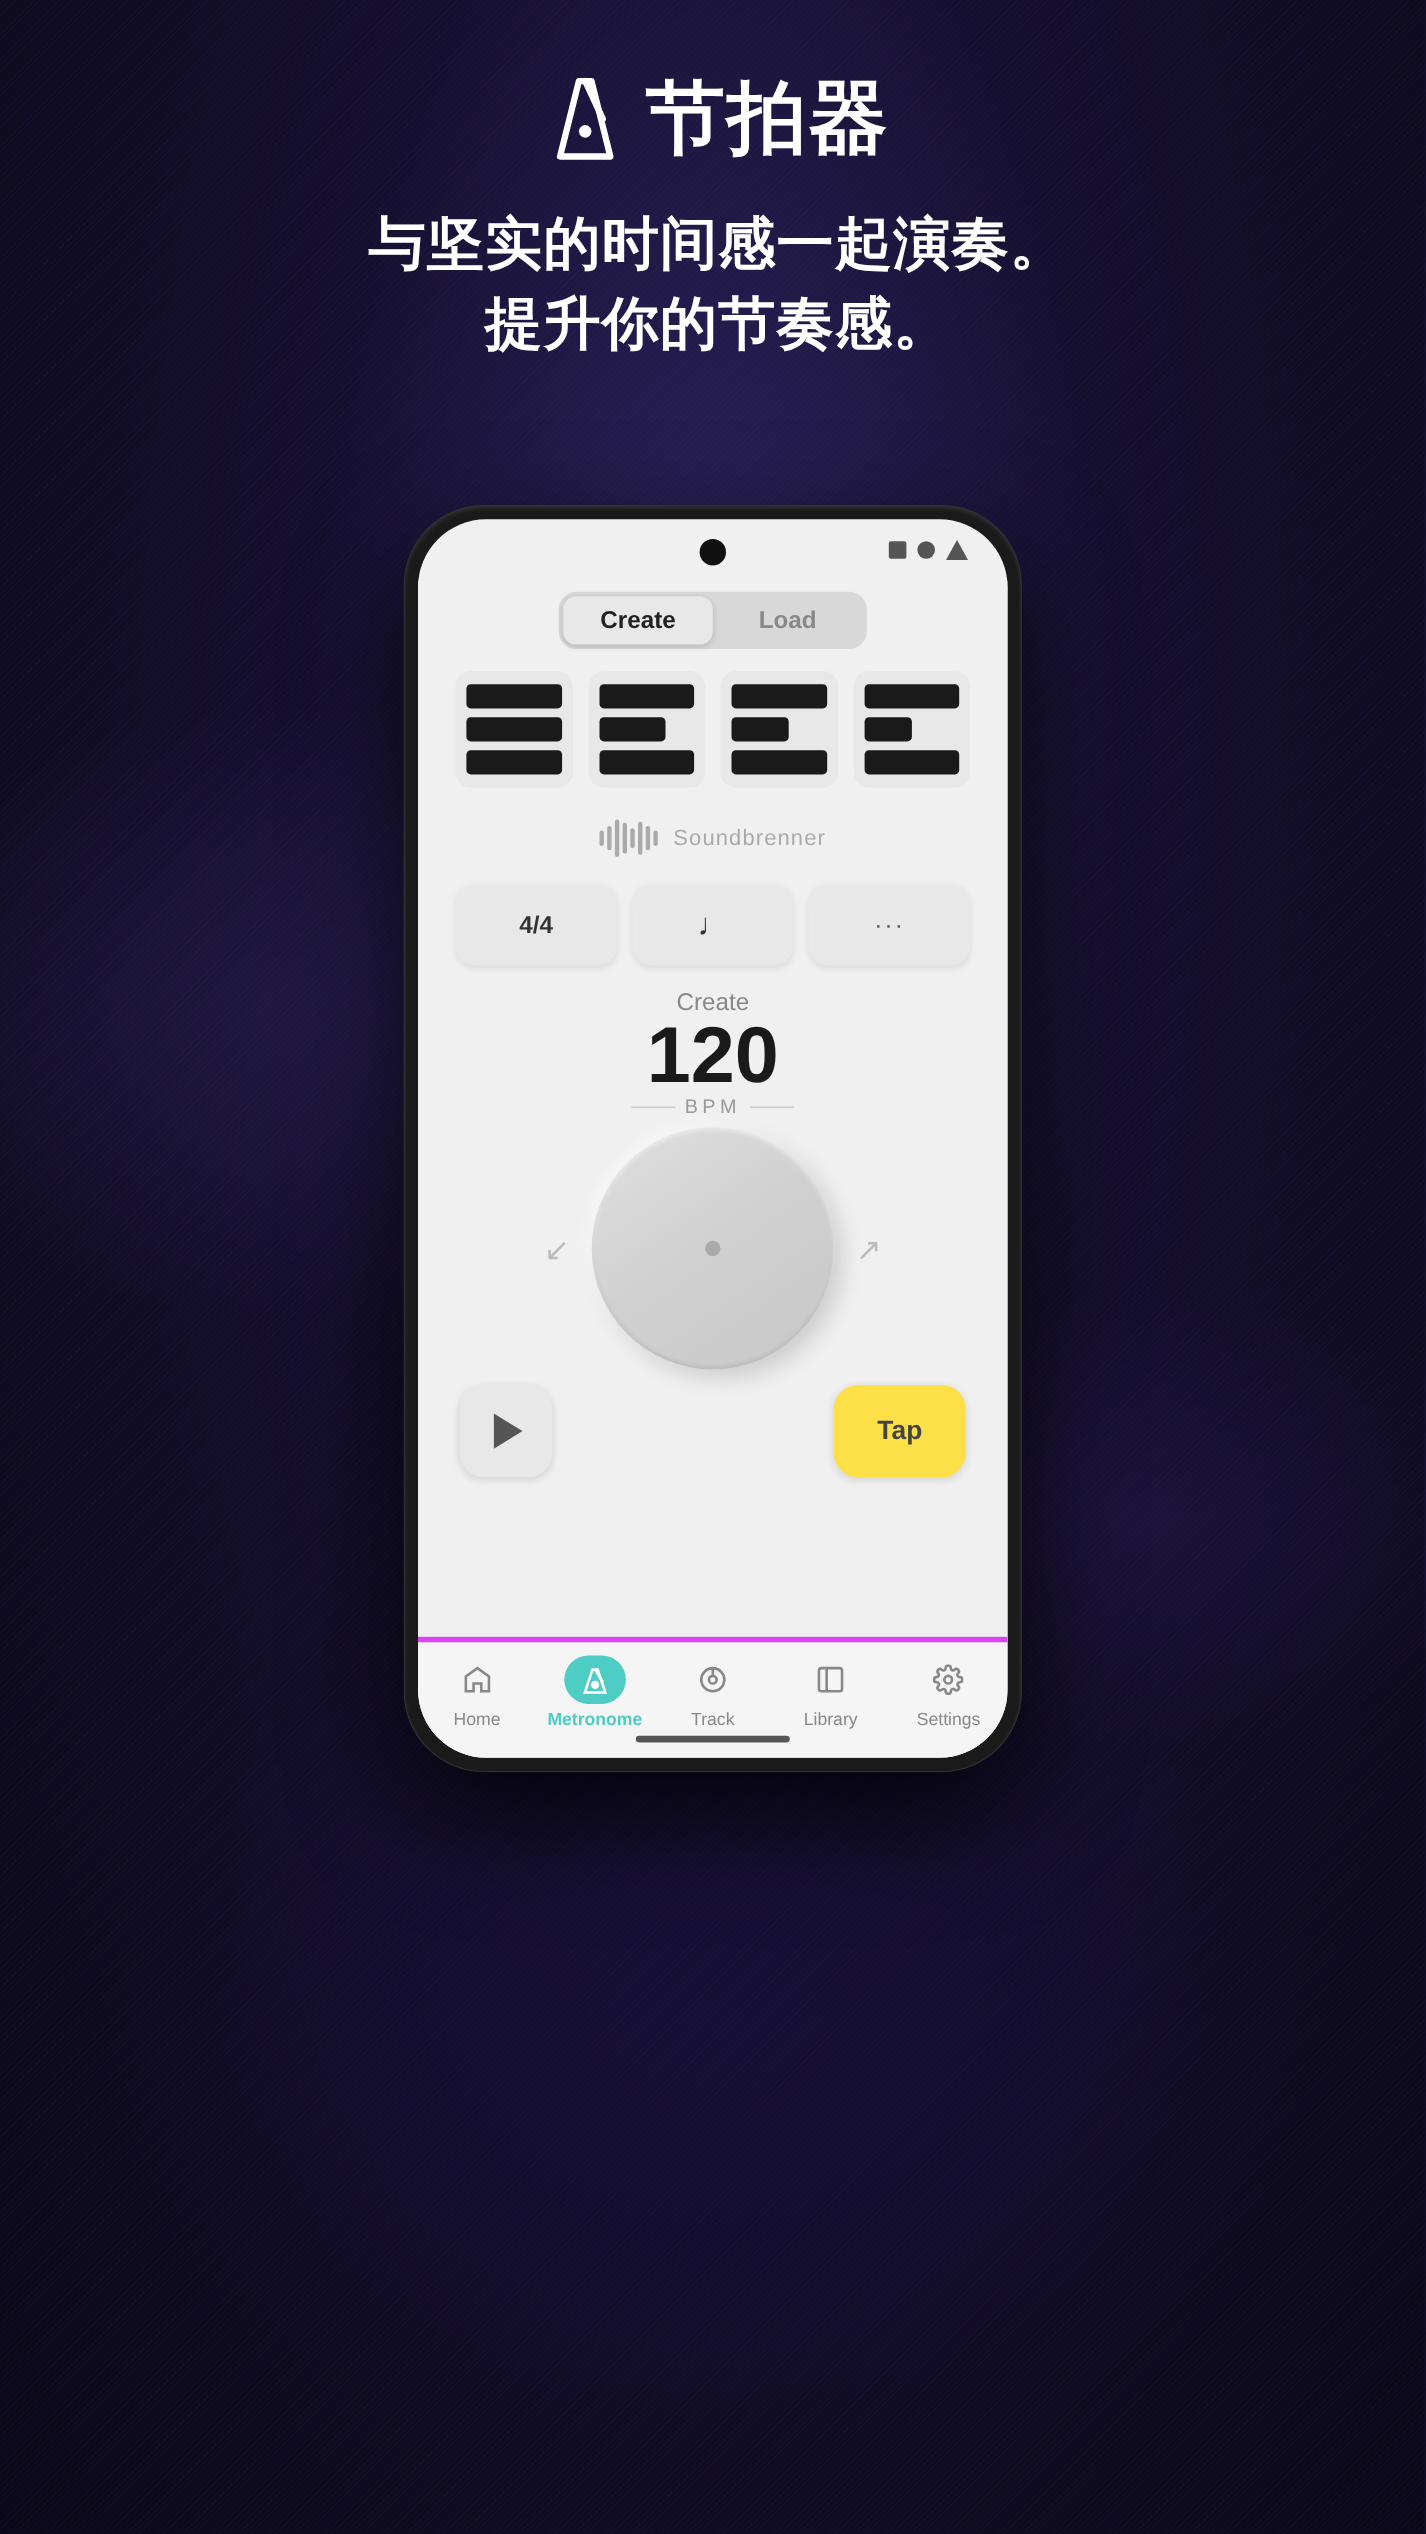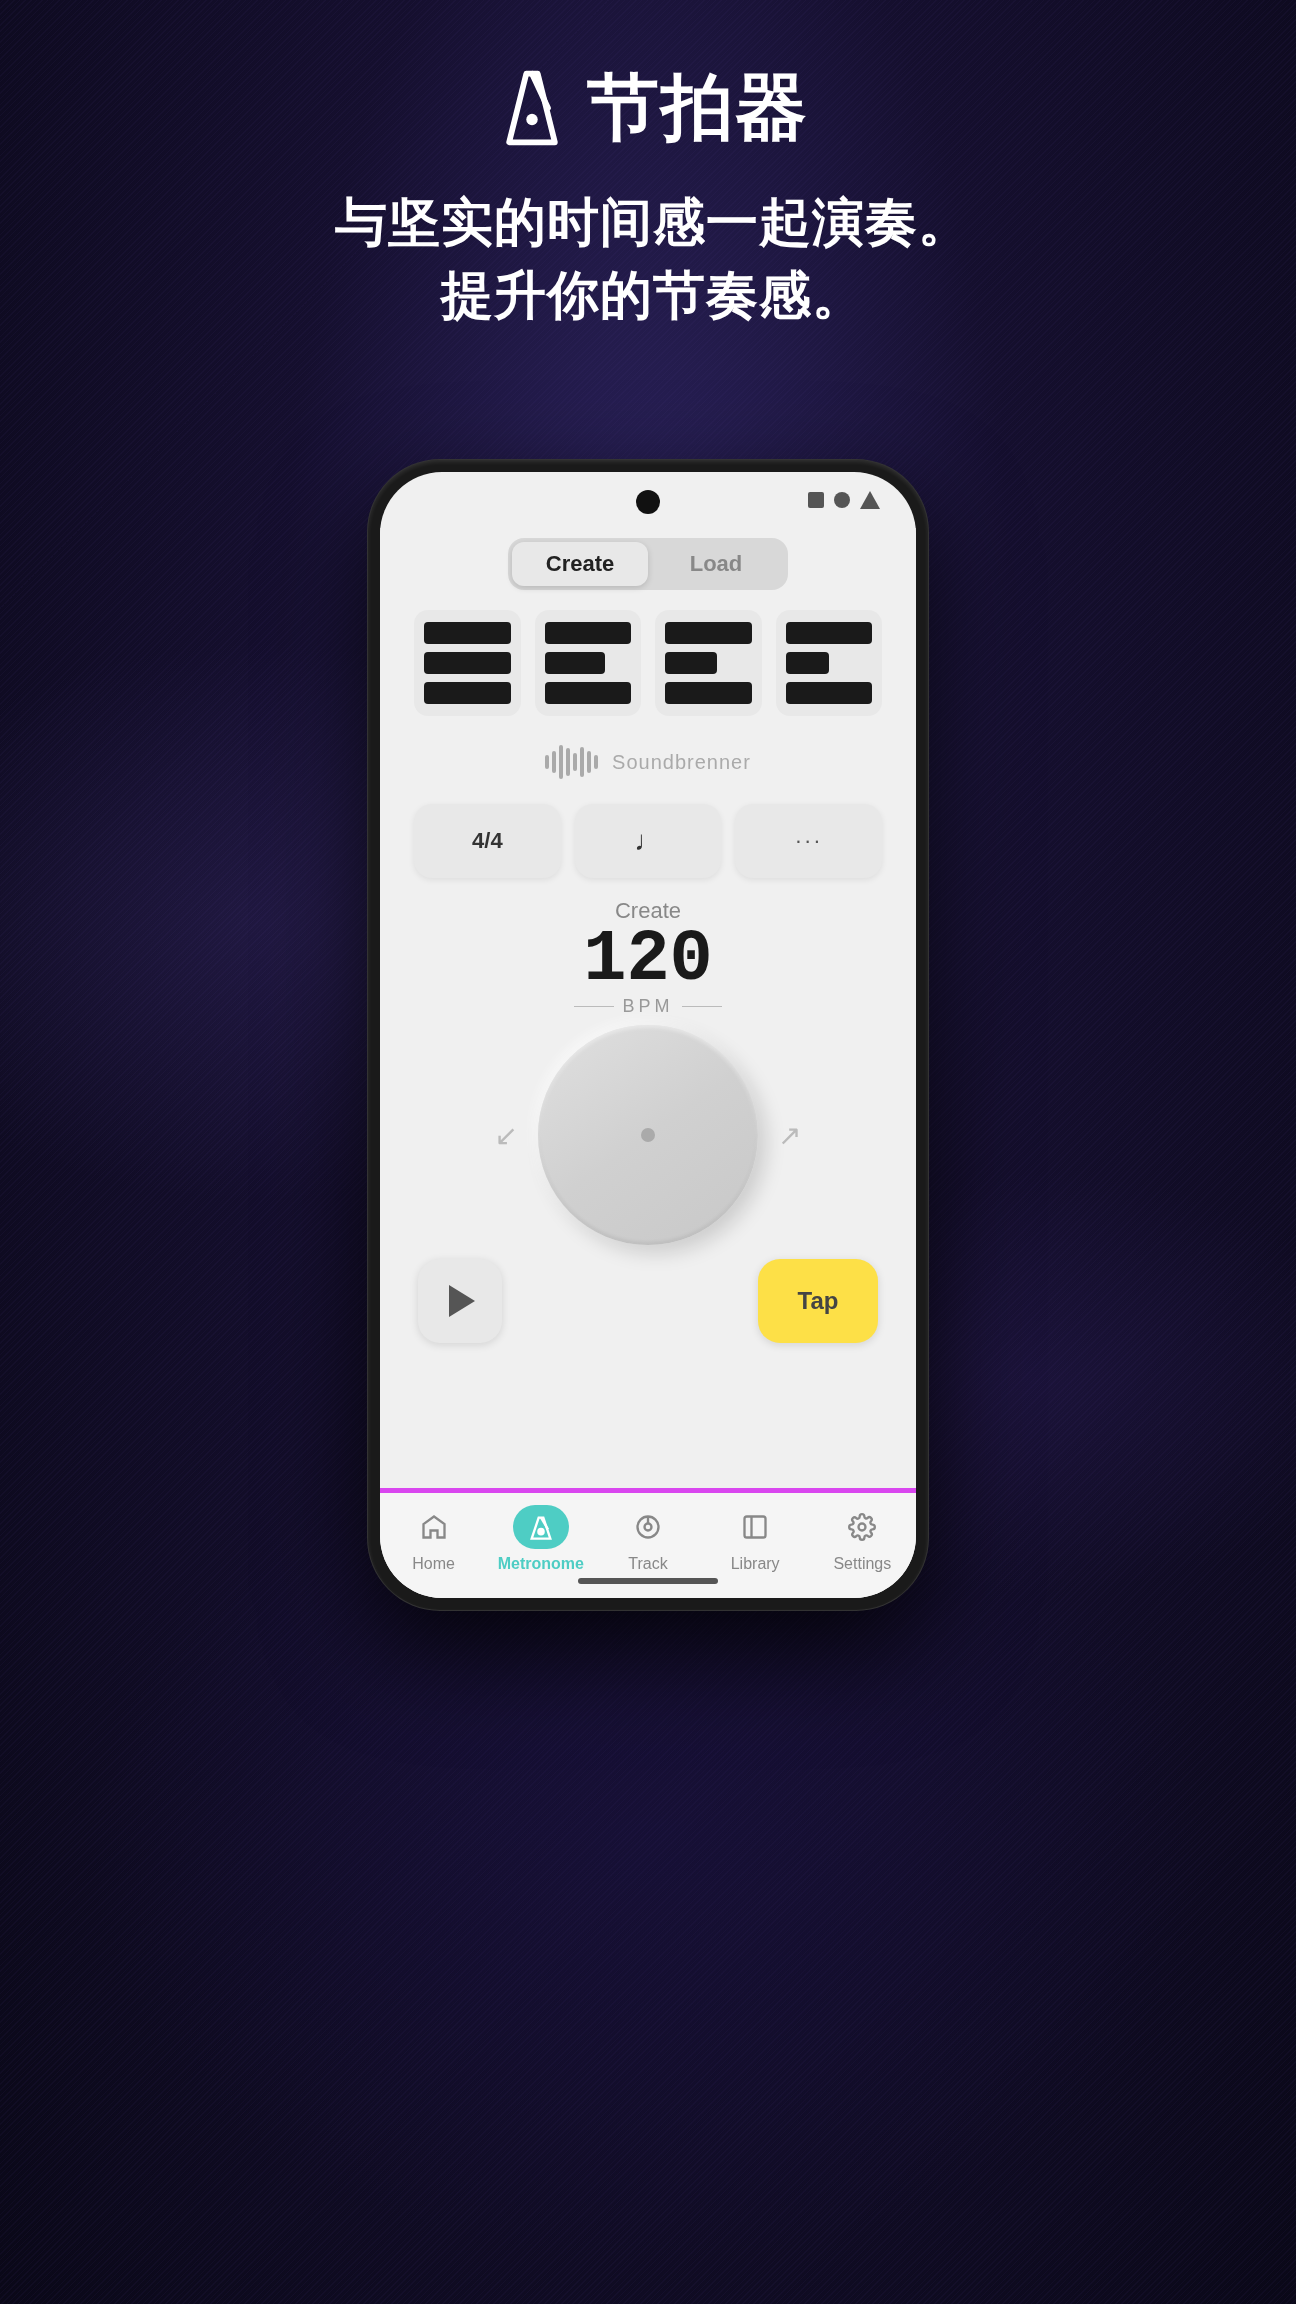--- a/index.html
+++ b/index.html
@@ -319,21 +319,20 @@
       font-size: 22px;
       color: #888;
       font-weight: 400;
     }
 
     .bpm-value {
       font-size: 72px;
       font-weight: 800;
       color: #1a1a1a;
       line-height: 1;
-      font-family: Liberation Mono, monospace;
     }
 
     .bpm-label {
       font-size: 18px;
       color: #999;
       letter-spacing: 4px;
       display: flex;
       align-items: center;
       justify-content: center;
       gap: 8px;

